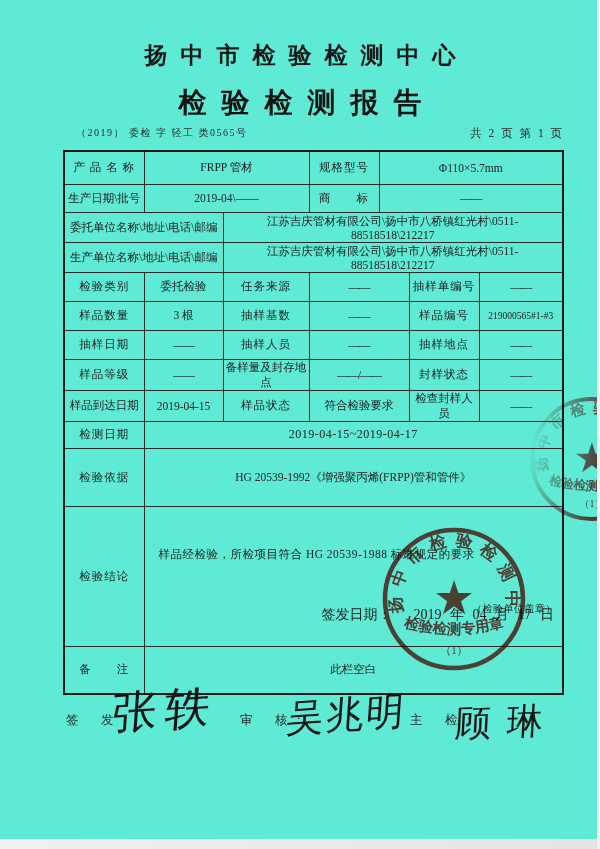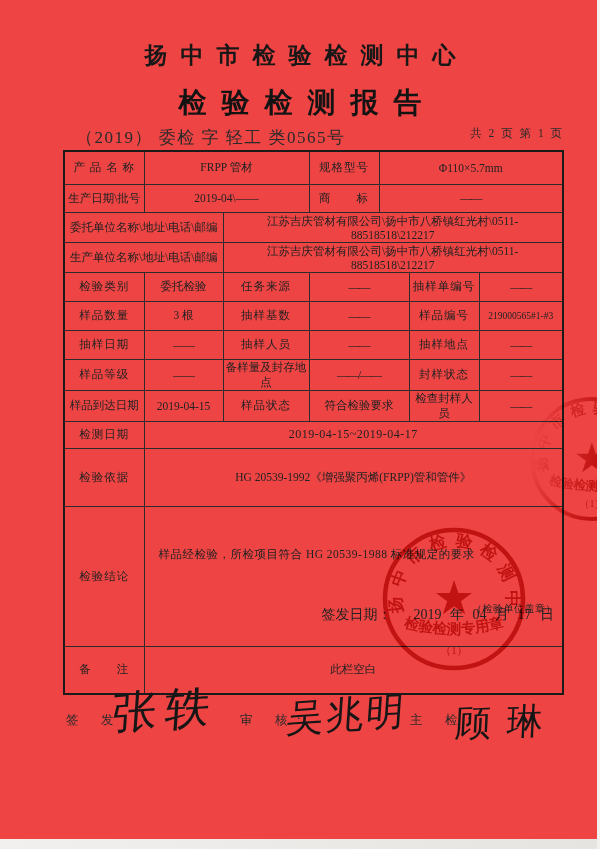--- a/index.html
+++ b/index.html
@@ -1,23 +1,23 @@
 <!DOCTYPE html>
 <html><head>
 <meta charset="utf-8">
 <style>
   html,body{margin:0;padding:0;background:#ffffff;}
-  .page{position:relative;width:600px;height:849px;background:#ef4444;overflow:hidden;
+  .page{position:relative;width:600px;height:849px;background:#5eead4;overflow:hidden;
         font-family:"Liberation Serif","DejaVu Serif",serif;color:#1f1f1f;}
   
   .org-title{position:absolute;top:40px;left:0;width:100%;text-align:center;
              font-size:23px;font-weight:bold;letter-spacing:13px;text-indent:13px;color:#171717;}
   .report-title{position:absolute;top:84px;left:0;width:100%;text-align:center;
                 font-size:28px;font-weight:bold;letter-spacing:15px;text-indent:15px;color:#131313;}
-  .doc-line{position:absolute;top:126px;left:76px;font-size:17px;letter-spacing:1.5px;color:#2a2a2a;}
+  .doc-line{position:absolute;top:126px;left:76px;font-size:10px;letter-spacing:1.5px;color:#2a2a2a;}
   .page-info{position:absolute;top:126px;right:36px;font-size:11.5px;letter-spacing:2px;color:#2a2a2a;}
   
   table.report{position:absolute;left:63px;top:150px;width:499px;border-collapse:collapse;
                table-layout:fixed;border:2px solid #1a1a1a;}
   table.report td{border:1px solid #2b2b2b;font-size:11.5px;text-align:center;vertical-align:middle;
                   padding:0 2px;overflow:hidden;color:#222;}
   td.lbl{letter-spacing:1px;}
   td.small{font-size:10.5px;letter-spacing:0;margin-left:20px;}
   td.left{text-align:left;padding-left:7px;letter-spacing:0;}
   td.leftpad{text-align:left;padding-left:12px;}

